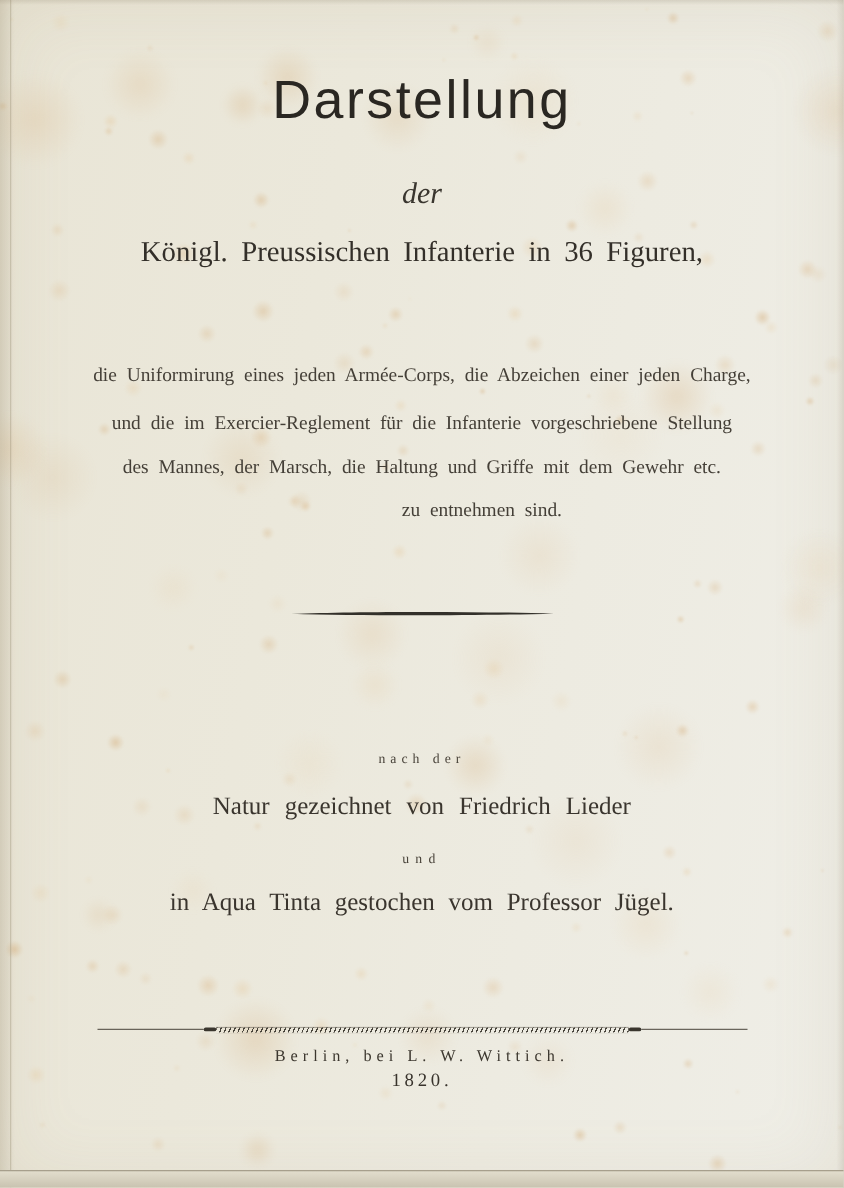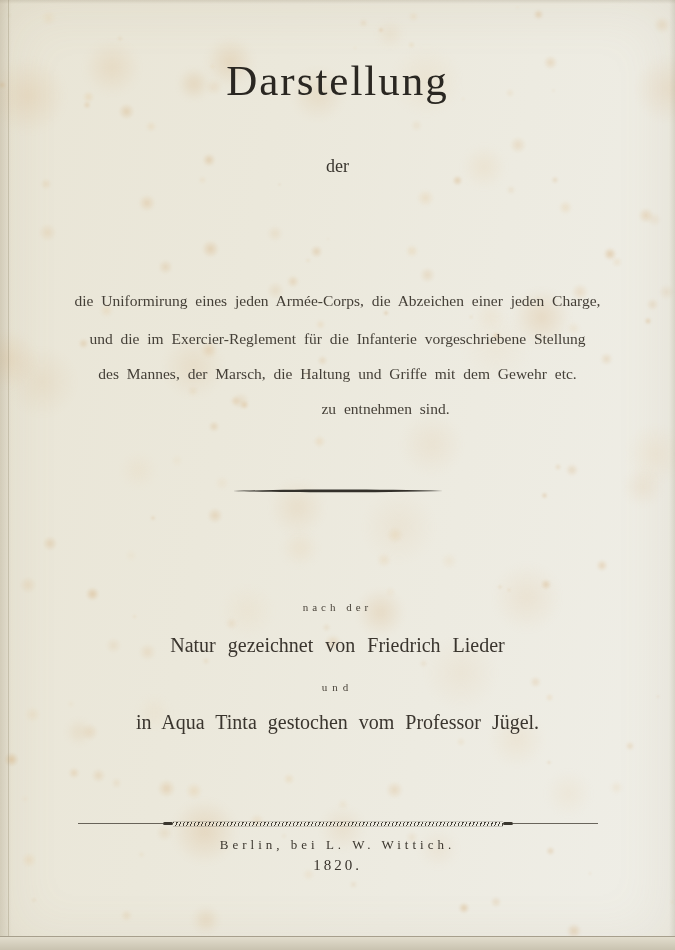--- a/index.html
+++ b/index.html
@@ -23,24 +23,24 @@
   }
   .spots{position:absolute;inset:0;pointer-events:none;}
   .spot{position:absolute;pointer-events:none;}
   .txt{
     position:absolute;left:0;width:100%;
     text-align:center;color:var(--ink);
     z-index:3;white-space:nowrap;
   }
   .title{
     top:56px;
-    font-family:Liberation Serif, serif;
+    font-family:Liberation Sans, sans-serif;
     font-size:43px;letter-spacing:2px;color:#2a2722;
   }
-  .article{top:156px;font-size:18px;color:#3a362f;}
+  .article{top:142px;font-size:24px;color:#3a362f;font-style:italic;}
   .subtitle{top:189px;font-size:23px;word-spacing:5px;color:#332f29;}
   .connector{top:251px;font-size:14px;letter-spacing:8px;color:#3d3831;}
   .desc{font-size:15.5px;word-spacing:4px;color:#443f37;}
   .desc1{top:292px;}
   .desc2{top:330px;}
   .desc3{top:365px;}
   .desc4{top:400px;padding-left:48px;}
   .swelled-rule{
     position:absolute;top:488px;left:50%;transform:translateX(-50%);
     z-index:3;
@@ -270,20 +270,21 @@
     </div>
 
   <div class="edge-top"></div>
   <div class="edge-left"></div>
   <div class="edge-left-line"></div>
   <div class="edge-right"></div>
   <div class="edge-bottom"></div>
 
   <div class="txt title">Darstellung</div>
   <div class="txt article">der</div>
+  <div class="txt subtitle">Königl. Preussischen Infanterie in 36 Figuren,</div>
 
   <div class="txt desc desc1">die Uniformirung eines jeden Armée-Corps, die Abzeichen einer jeden Charge,</div>
   <div class="txt desc desc2">und die im Exercier-Reglement für die Infanterie vorgeschriebene Stellung</div>
   <div class="txt desc desc3">des Mannes, der Marsch, die Haltung und Griffe mit dem Gewehr etc.</div>
   <div class="txt desc desc4">zu entnehmen sind.</div>
 
   <svg class="swelled-rule" width="212" height="6" viewBox="0 0 212 6">
     <path d="M1,3 C 55,1.1 150,1.0 211,2.9 C 150,4.6 55,4.8 1,3 Z" fill="#33302a"></path>
   </svg>
 

